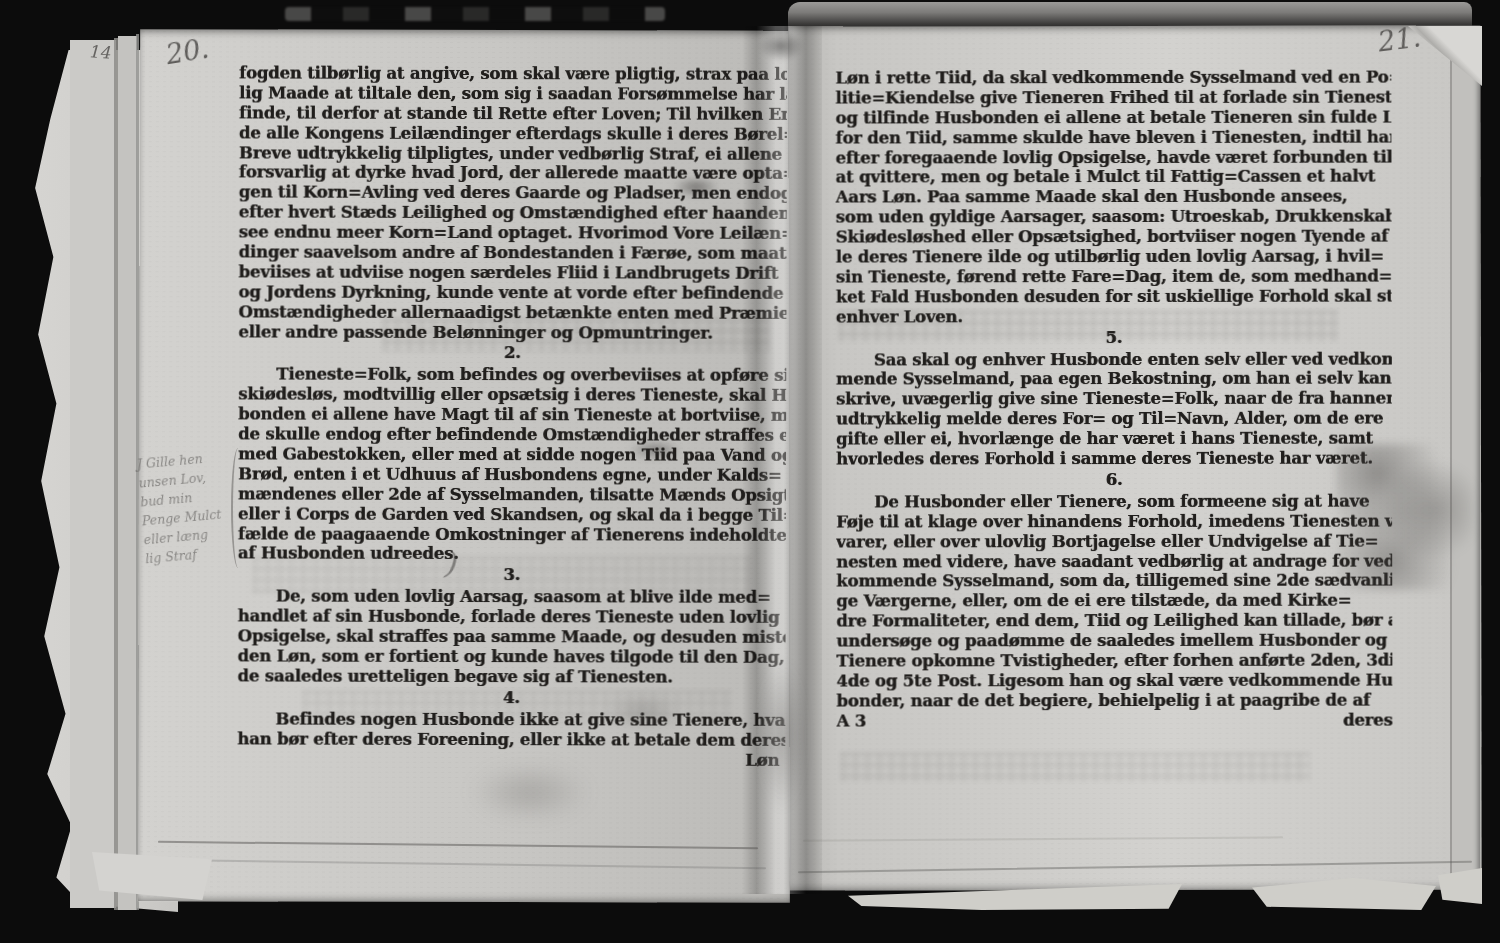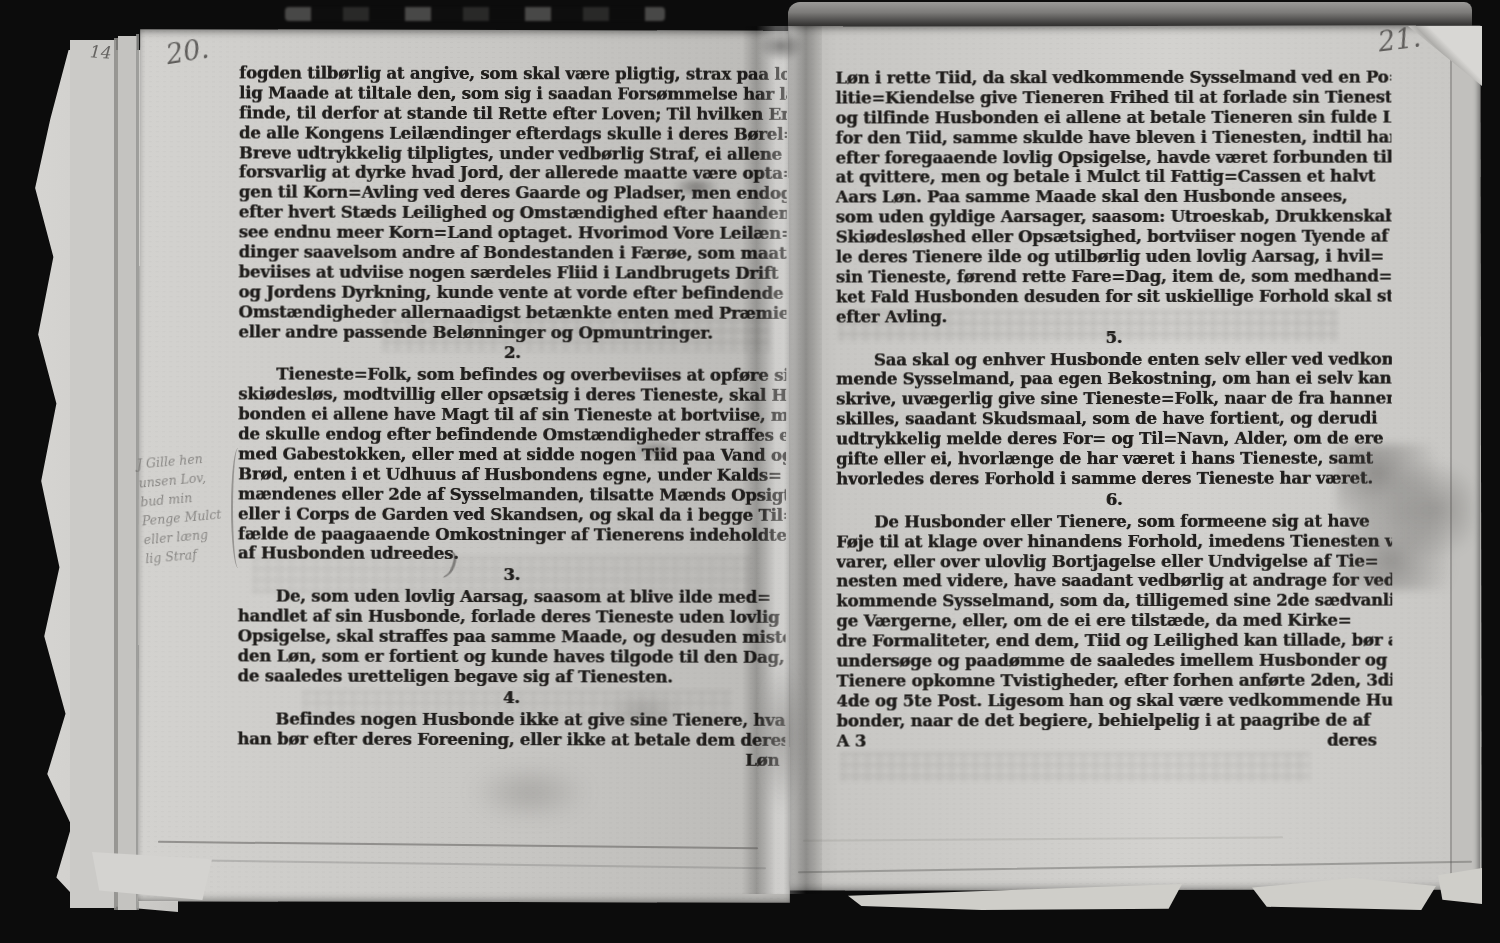--- a/index.html
+++ b/index.html
@@ -75,21 +75,21 @@
   .text-block{position:absolute;color:var(--ink,#201e1c);font-weight:700;
     font-size:16.6px;line-height:19.9px;letter-spacing:-0.25px;white-space:nowrap;overflow:hidden;
     text-shadow:.35px 0 0 currentColor;filter:blur(.15px);}
   .tb-left{left:99px;top:34px;width:548px;height:752px;}
   .tb-right{left:47px;top:42px;width:556px;height:752px;}
   .bl-line{height:19.9px;}
   .bl-line.indent{padding-left:38px;}
   .bl-heading{height:21px;text-align:center;margin:1px 0;}
   .catchword{text-align:right;padding-right:6px;}
   .sigline{position:relative;text-align:left;}
-  .sigline .cw{position:absolute;right:16px;}
+  .sigline .cw{position:absolute;right:0;}
   
   .hw{position:absolute;color:var(--handwriting,#4d4b49);font-style:italic;}
   .pg-num{font-size:27px;transform:rotate(-9deg);opacity:.85;filter:blur(.3px);}
   .pgn-left{left:166px;top:36px;}
   .pgn-right{left:1378px;top:24px;transform:rotate(-7deg);}
   .under-num{left:90px;top:42px;font-size:17px;transform:rotate(4deg);opacity:.8;}
   .margin-note{left:141px;top:450px;width:104px;transform:rotate(-5deg);
     font-size:12.5px;line-height:19px;opacity:.55;filter:blur(.4px);}
   .hw-line{white-space:nowrap;}
   .margin-brace{position:absolute;left:231px;top:448px;width:10px;height:120px;
@@ -159,26 +159,25 @@
         <div class="bl-line">og tilfinde Husbonden ei allene at betale Tieneren sin fulde Løn</div>
         <div class="bl-line">for den Tiid, samme skulde have bleven i Tienesten,  indtil han,</div>
         <div class="bl-line">efter foregaaende lovlig Opsigelse,  havde været forbunden til</div>
         <div class="bl-line">at qvittere,  men og betale i Mulct til Fattig=Cassen et halvt</div>
         <div class="bl-line">Aars Løn.   Paa samme Maade skal den Husbonde ansees,</div>
         <div class="bl-line">som uden gyldige Aarsager,  saasom:  Utroeskab,  Drukkenskab,</div>
         <div class="bl-line">Skiødesløshed eller Opsætsighed,  bortviiser nogen Tyende af</div>
         <div class="bl-line">le deres Tienere ilde og utilbørlig uden lovlig Aarsag,  i hvil=</div>
         <div class="bl-line">sin Tieneste,  førend rette Fare=Dag,  item de,  som medhand=</div>
         <div class="bl-line">ket Fald Husbonden desuden for sit uskiellige Forhold skal straffes</div>
-        <div class="bl-line">efter Avling.</div>
+        <div class="bl-line">enhver Loven.</div>
         <div class="bl-heading">5.</div>
         <div class="bl-line indent">Saa skal og enhver Husbonde enten selv eller ved vedkom=</div>
         <div class="bl-line">mende Sysselmand,  paa egen Bekostning,  om han ei selv kan</div>
         <div class="bl-line">skrive,  uvægerlig give sine Tieneste=Folk,  naar de fra hannem</div>
-        <div class="bl-line">skilles,  saadant Skudsmaal,  som de have fortient,  og derudi</div>
         <div class="bl-line">udtrykkelig melde deres For= og Til=Navn,  Alder,  om de ere</div>
         <div class="bl-line">gifte eller ei,  hvorlænge de har været i hans Tieneste,  samt</div>
         <div class="bl-line">hvorledes deres Forhold i samme deres Tieneste har været.</div>
         <div class="bl-heading">6.</div>
         <div class="bl-line indent">De Husbonder eller Tienere,  som formeene sig at have</div>
         <div class="bl-line">Føje til at klage over hinandens Forhold,  imedens Tienesten ved=</div>
         <div class="bl-line">varer,  eller over ulovlig Bortjagelse eller Undvigelse af Tie=</div>
         <div class="bl-line">nesten med videre,  have saadant vedbørlig at andrage for ved=</div>
         <div class="bl-line">kommende Sysselmand,  som da,  tilligemed sine 2de sædvanli=</div>
         <div class="bl-line">ge Værgerne,  eller,  om de ei ere tilstæde,  da med Kirke=</div>

